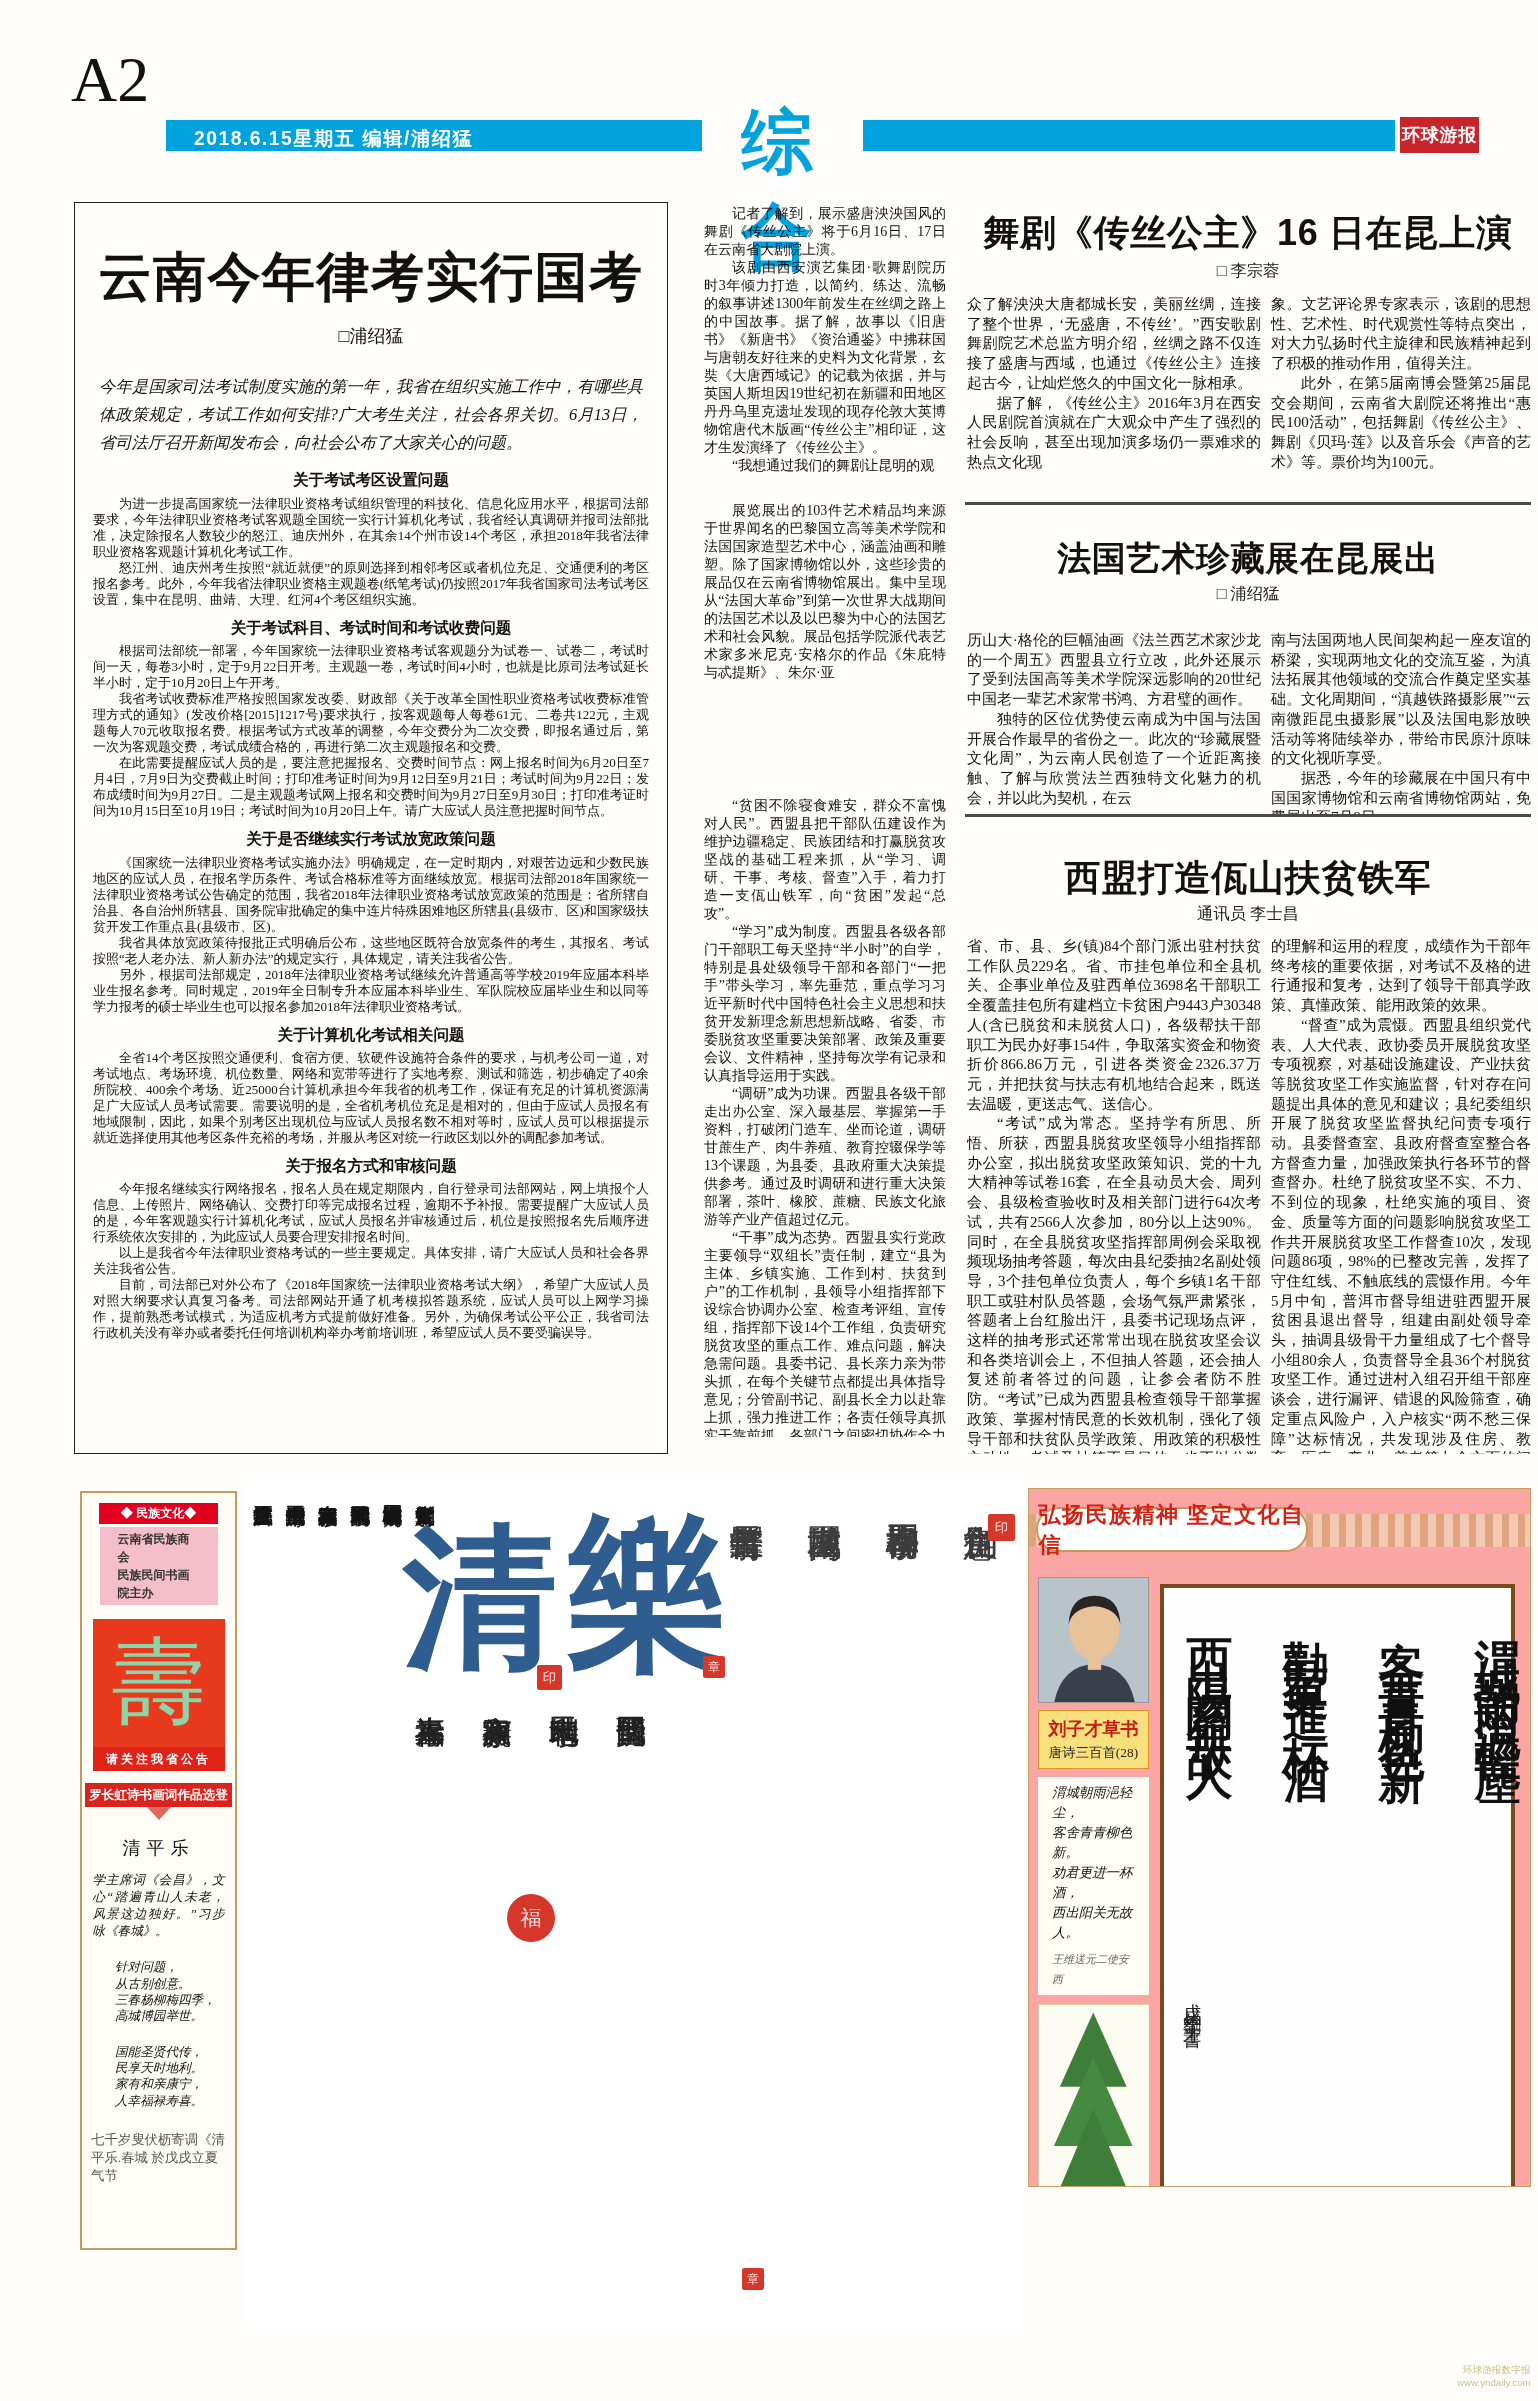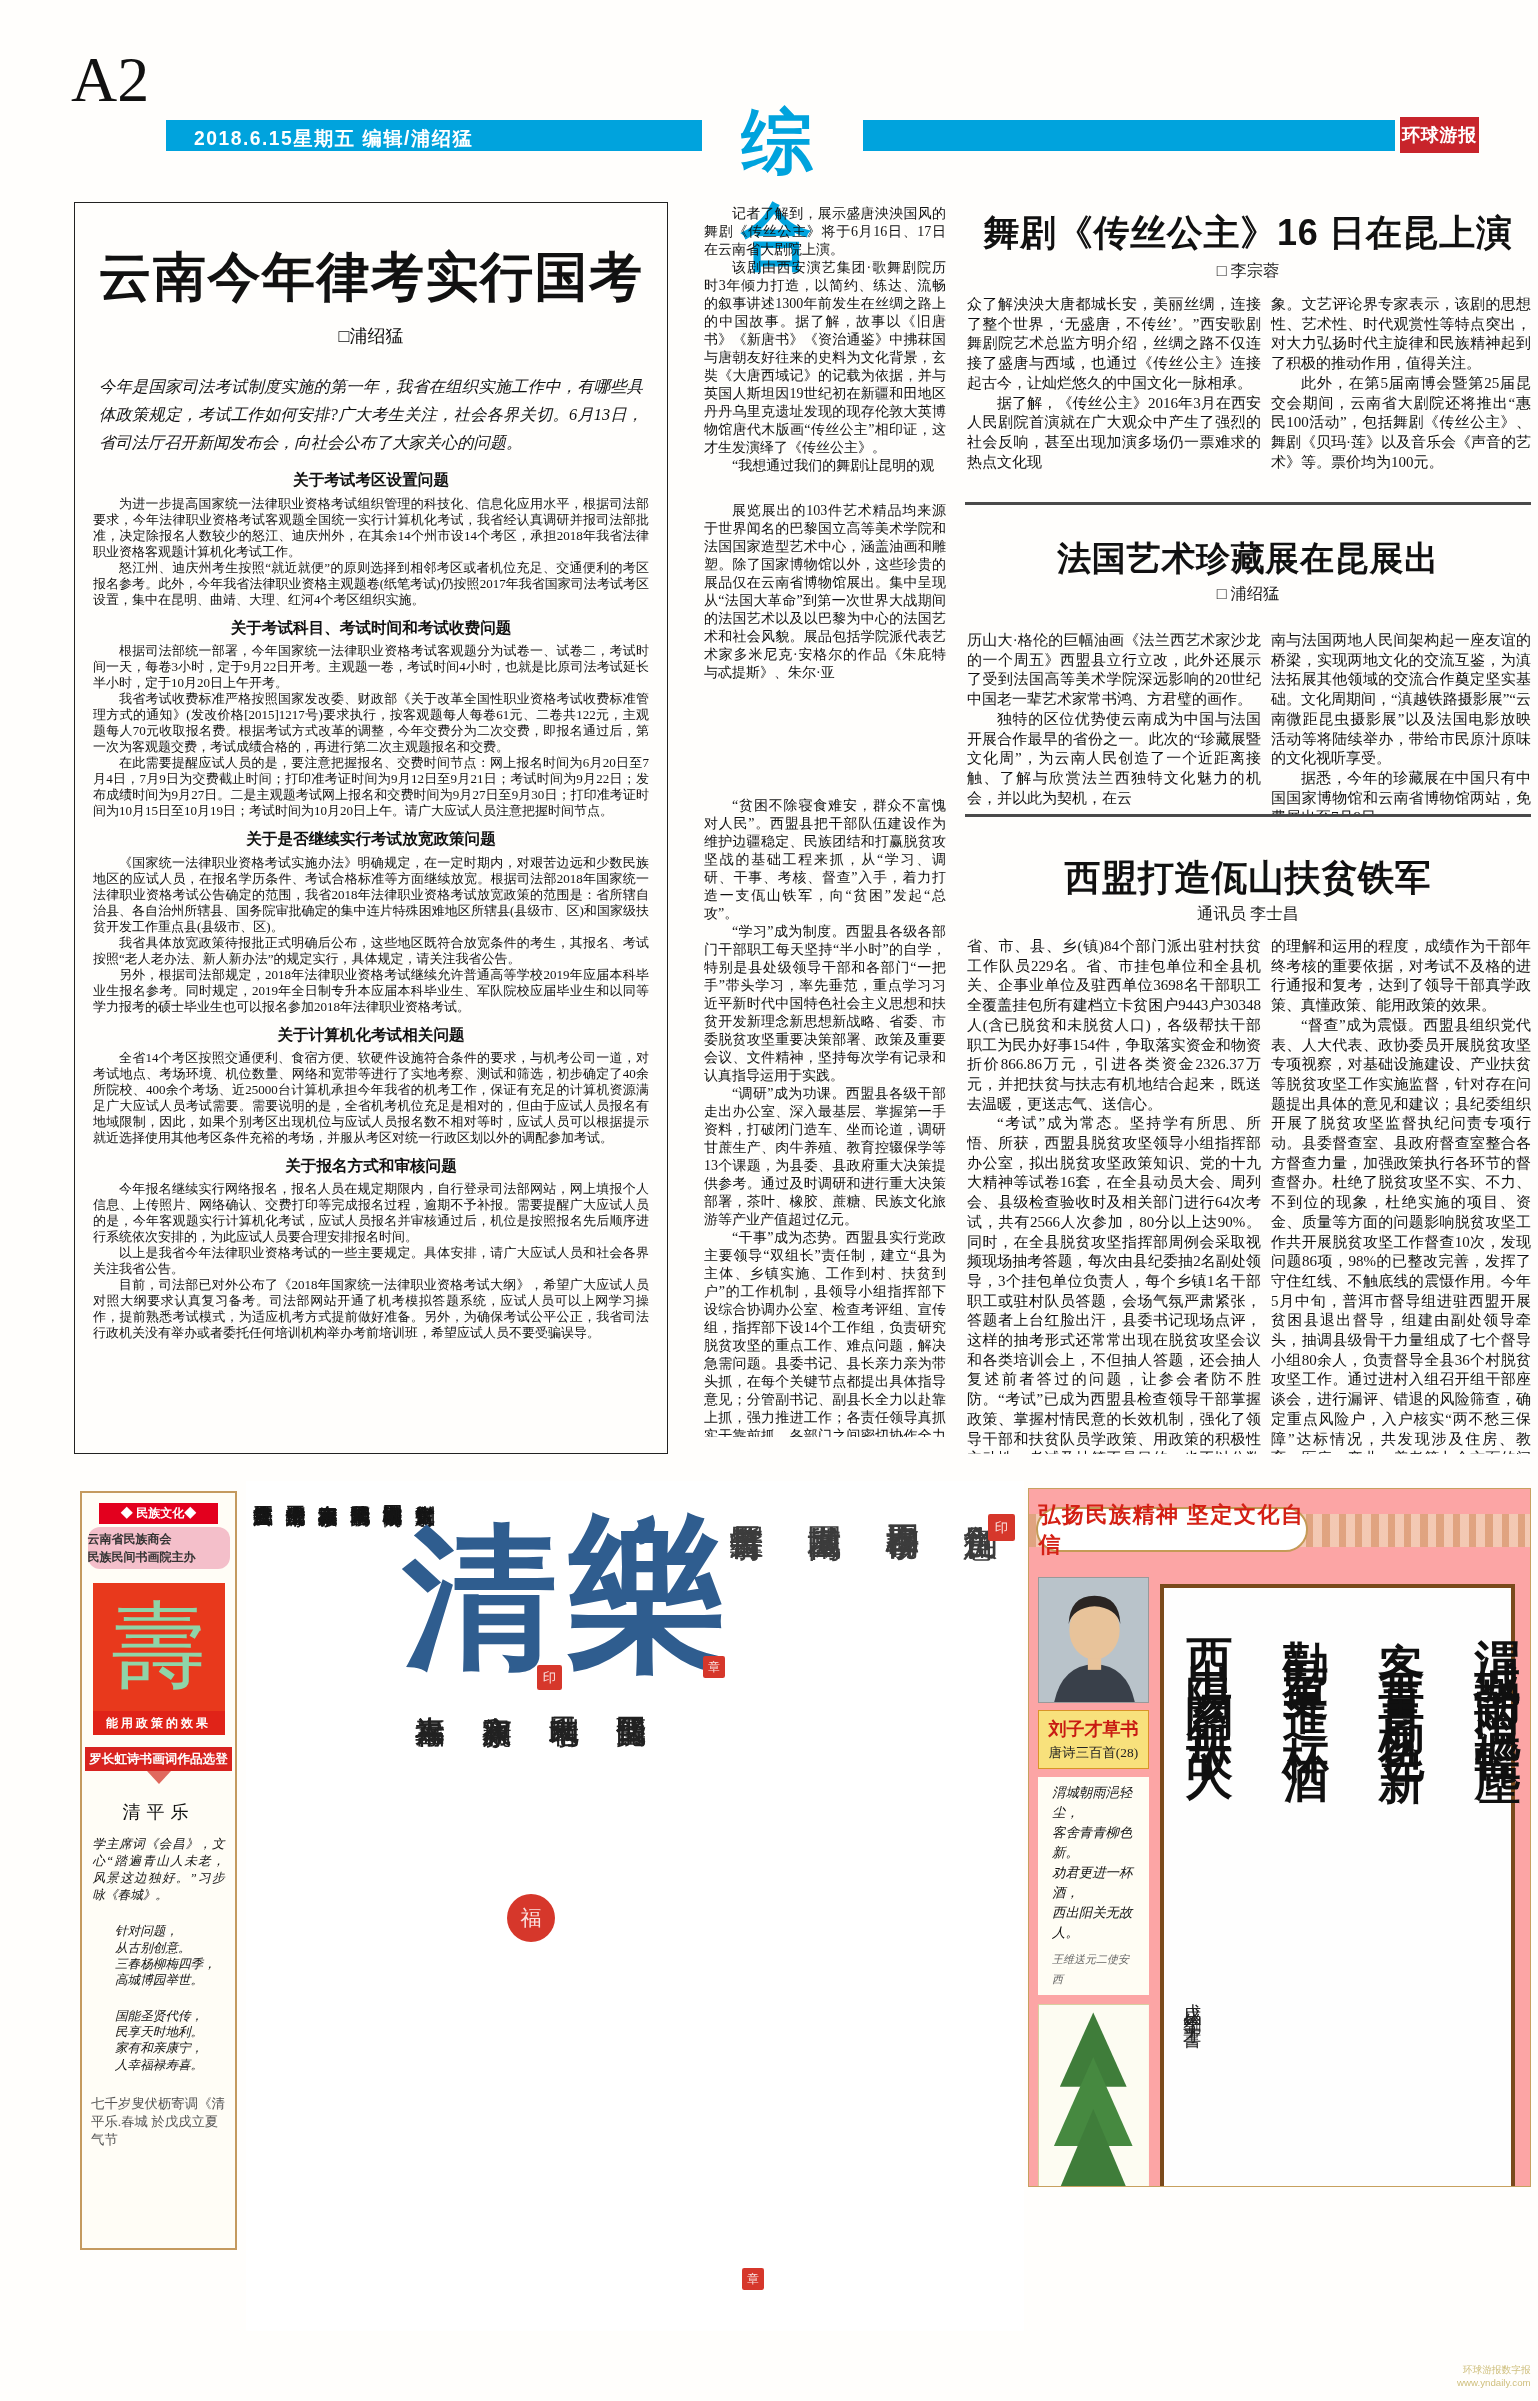--- a/index.html
+++ b/index.html
@@ -44,21 +44,21 @@
   .r-headline{position:absolute;left:965px;width:566px;text-align:center;font-family:"Liberation Sans",sans-serif;
               font-weight:bold;font-size:36px;letter-spacing:0.7px;}
   .r-byline{position:absolute;left:965px;width:566px;text-align:center;font-size:16.3px;color:#222;}
   .r-col{position:absolute;width:294px;font-size:15px;line-height:19.7px;overflow:hidden;}
   .rule{position:absolute;left:965px;width:566px;height:3px;background:#4a4a4a;}
 
   
   .cul-box{position:absolute;left:80px;top:1491px;width:157px;height:759px;border:2.2px solid #c49a5f;background:#fffdf6;overflow:hidden;}
   .mz-banner{margin:10.4px auto 0 auto;width:119px;height:21px;background:#e3001e;color:#fff;text-align:center;
              line-height:21px;font-family:"Liberation Sans",sans-serif;font-weight:bold;font-size:12px;}
-  .mz-org{margin:3px auto 0 auto;width:142px;background:#f4bfca;color:#333;font-size:12px;line-height:18px;padding:3px 0;font-weight:bold;border-radius:12px;}
+  .mz-org{margin:3px auto 0 auto;width:118px;background:#f4bfca;color:#333;font-size:12px;line-height:18px;padding:3px 18px;font-weight:bold;}
   .mz-art{margin:13.4px auto 0 auto;width:132px;height:128px;background:#e8391c;display:flex;align-items:center;justify-content:center;}
   .mz-art span{color:#8fd4a8;font-size:95px;font-family:"DejaVu Serif",serif;}
   .mz-strip{margin:0 auto;width:132px;height:24px;background:#e02318;color:#fff;text-align:center;line-height:24px;
             font-size:12px;letter-spacing:3px;font-weight:bold;font-family:"Liberation Sans",sans-serif;}
   .mz-sel{margin:12px auto 0 auto;width:147px;height:24px;background:#d8231f;color:#fff;text-align:center;line-height:24px;
           font-family:"Liberation Sans",sans-serif;font-weight:bold;font-size:12.6px;}
   .mz-arrow{margin:0 auto;width:0;height:0;border-left:12px solid transparent;border-right:12px solid transparent;border-top:13.4px solid #e0695e;}
   .qpl-title{margin-top:16.3px;text-align:center;font-size:18px;letter-spacing:6px;}
   .qpl-intro{margin:12px 10.4px 0 10.4px;font-size:12.6px;line-height:17px;}
   .qpl-stanza{margin:19.3px 0 0 33px;font-size:12.6px;line-height:16.3px;}
@@ -196,21 +196,21 @@
 
   <div class="cul-box" data-interactable="false">
     <div class="mz-banner" data-interactable="false">◆ 民族文化◆</div>
     <div class="mz-org" data-interactable="false">
       <div data-interactable="false">云南省民族商会</div>
       <div data-interactable="false">民族民间书画院主办</div>
     </div>
     <div class="mz-art" data-interactable="false">
         <span data-interactable="false">壽</span>
       </div>
-    <div class="mz-strip" data-interactable="false">能用政策的效果</div>
+    <div class="mz-strip" data-interactable="false">请关注我省公告</div>
     <div class="mz-sel" data-interactable="false">罗长虹诗书画词作品选登</div>
     <div class="mz-arrow" data-interactable="false"></div>
     <div class="qpl-title" data-interactable="false">清平乐</div>
     <div class="qpl-intro kai justify" data-interactable="false">学主席词《会昌》，文心“踏遍青山人未老，风景这边独好。”习步咏《春城》。</div>
     <div class="qpl-stanza kai" data-interactable="false">
         <p data-interactable="false">针对问题，</p>
         <p data-interactable="false">从古别创意。</p>
         <p data-interactable="false">三春杨柳梅四季，</p>
         <p data-interactable="false">高城博园举世。</p>
       </div>

